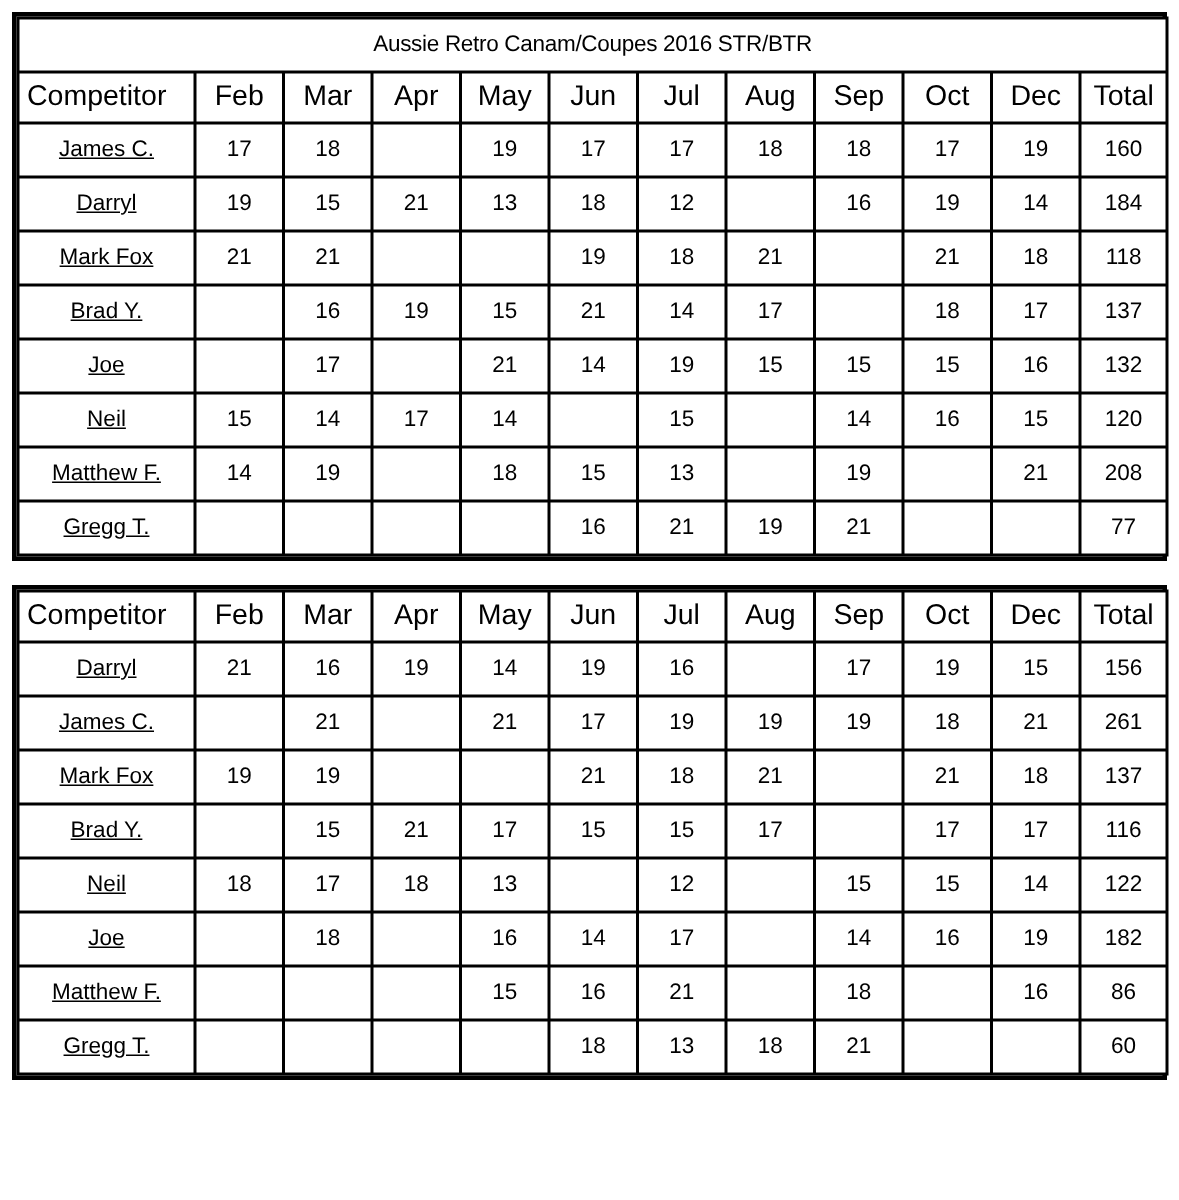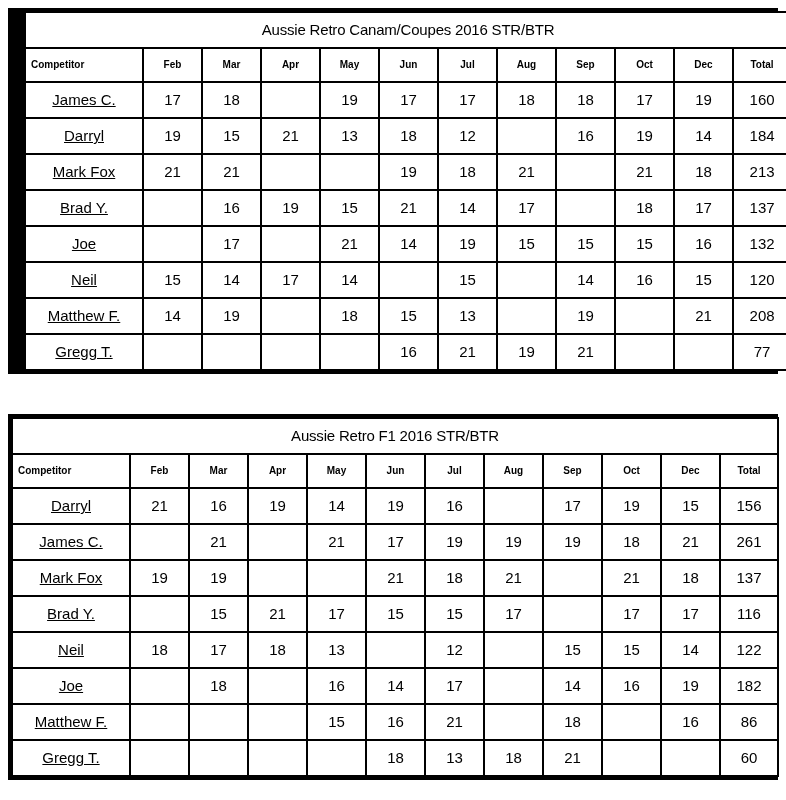--- a/index.html
+++ b/index.html
@@ -20,21 +20,21 @@
     padding: 8px 8px 8px 8px;
     display: flex;
     flex-direction: column;
     justify-content: flex-start;
   }
   .table-block {
     border: 3px solid #000;
     box-sizing: border-box;
     background: #000;
   }
-  .table-block.first { margin-bottom: 40px; padding-left: 13px; }
+  .table-block.first { margin-bottom: 16px; }
 
   table.grid {
     border-collapse: separate;
     border-spacing: 2px;
     width: 100%;
     table-layout: fixed;
     background: #000;
   }
   table.grid td, table.grid th {
     background: #ffffff;
@@ -54,22 +54,22 @@
   td.title-cell {
     font-size: 19px;
     font-weight: bold;
     height: 38px;
     line-height: 38px;
     text-align: center;
     letter-spacing: -0.2px;
   }
   
   tr.head-row th {
-    font-weight: bold;
-    font-size: 10px;
+    font-weight: normal;
+    font-size: 19px;
     height: 32px;
     line-height: 32px;
   }
   tr.head-row th.name-col {
     text-align: left;
     padding-left: 5px;
   }
   td.name-cell {
     text-align: left;
     padding-left: 5px;
@@ -156,21 +156,21 @@
             <td>21</td>
             <td>21</td>
             <td class="blank"></td>
             <td class="blank"></td>
             <td>19</td>
             <td>18</td>
             <td>21</td>
             <td class="blank"></td>
             <td>21</td>
             <td>18</td>
-            <td>213</td>
+            <td>118</td>
           </tr>
           <tr>
             <td class="name-cell">Brad Y.</td>
             <td class="blank"></td>
             <td>16</td>
             <td>19</td>
             <td>15</td>
             <td>21</td>
             <td>14</td>
             <td>17</td>
@@ -249,23 +249,20 @@
         <col class="c-month">
           <col class="c-month">
           <col class="c-month">
           <col class="c-month">
         <col class="c-month">
           <col class="c-month">
           <col class="c-month">
           <col class="c-total">
       </colgroup>
       <tbody>
-          <tr>
-            <td class="title-cell" colspan="12">Aussie Retro F1 2016 STR/BTR</td>
-          </tr>
           <tr class="head-row">
             <th class="name-col">Competitor</th>
             <th>Feb</th>
             <th>Mar</th>
             <th>Apr</th>
             <th>May</th>
             <th>Jun</th>
             <th>Jul</th>
             <th>Aug</th>
             <th>Sep</th>

